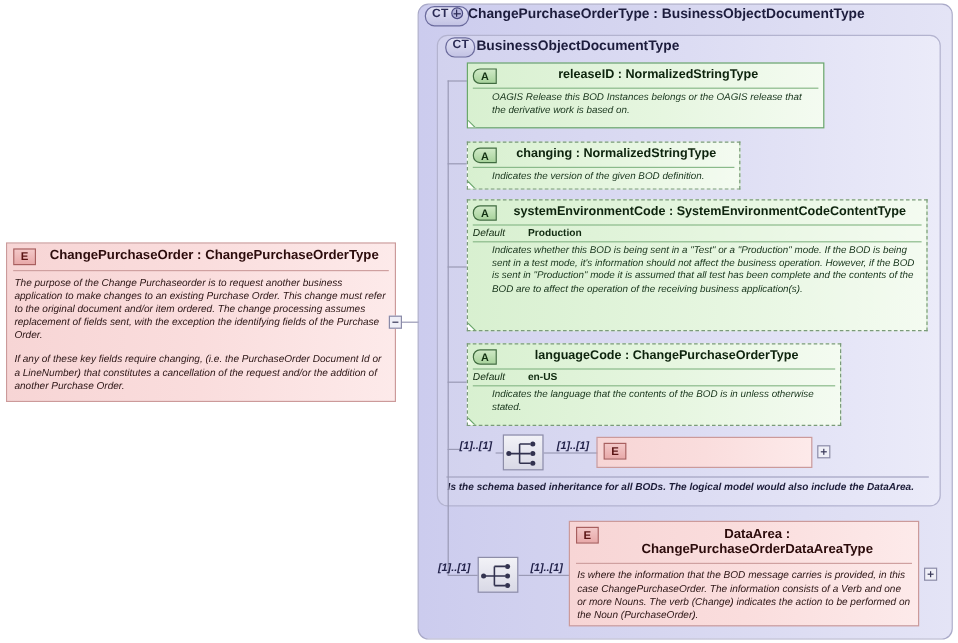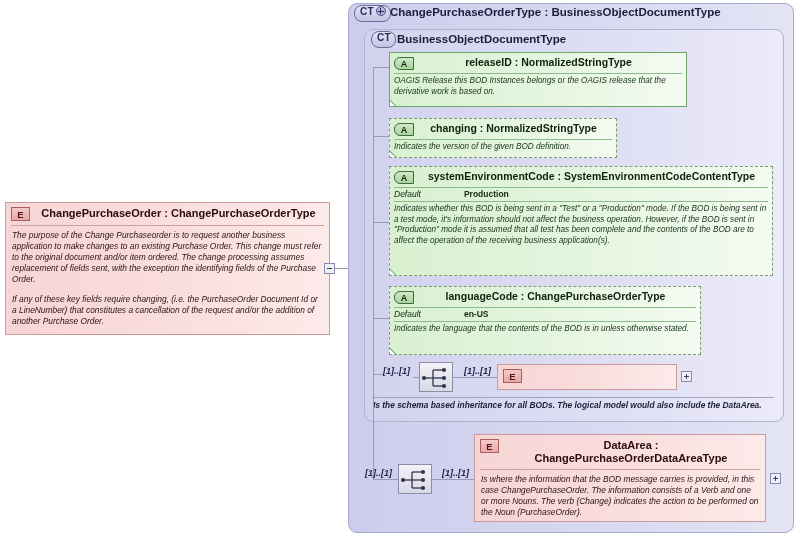--- a/index.html
+++ b/index.html
@@ -102,28 +102,28 @@
     line-height: 12px;
     text-align: center;
     flex: 1 1 auto;
     padding-right: 4px;
   }
   .attr-sep { height: 1px; background: #8aba8a; margin: 1px 4px 0 4px; }
   .attr-default {
     font-size: 8.5px;
     padding: 1px 4px 1px 4px;
     color: #102a10;
-    display: flex; gap: 24px;
+    display: flex; gap: 0;
   }
   .attr-default .k { font-style: italic; }
   .attr-default .v { font-weight: bold; padding-left: 19px; }
   .attr-doc {
     font-size: 8.2px; font-style: italic; color: #16331a;
     line-height: 10.5px;
-    padding: 2px 5px 3px 4px;
+    padding: 2px 5px 3px 20px;
   }
 
   
   .elem-box {
     position: absolute;
     background: linear-gradient(to right, #f7d5d5 0%, #fadddd 50%, #fdeaea 100%);
     border: 1px solid #cc9a9a;
     overflow: hidden;
   }
   .elem-head { display: flex; align-items: flex-start; padding: 4px 5px 3px 5px; }

